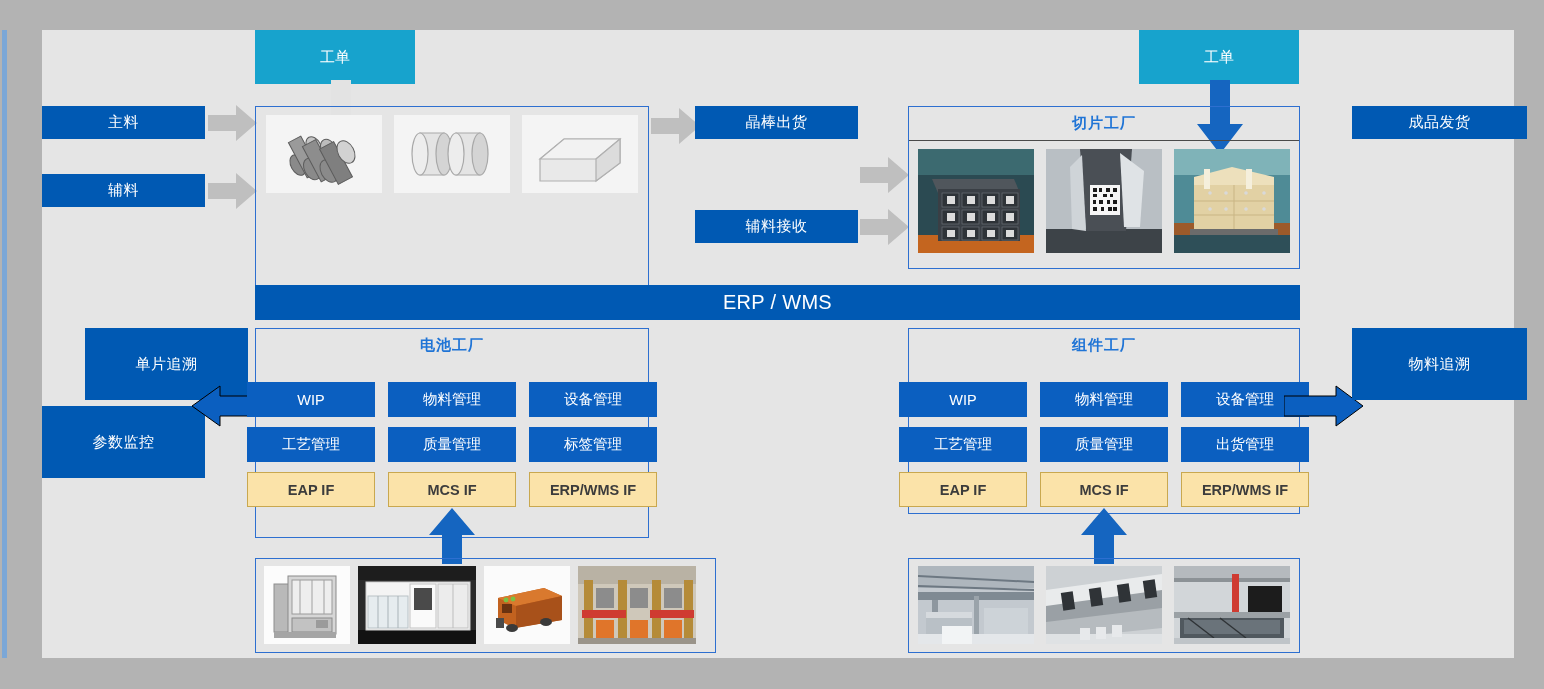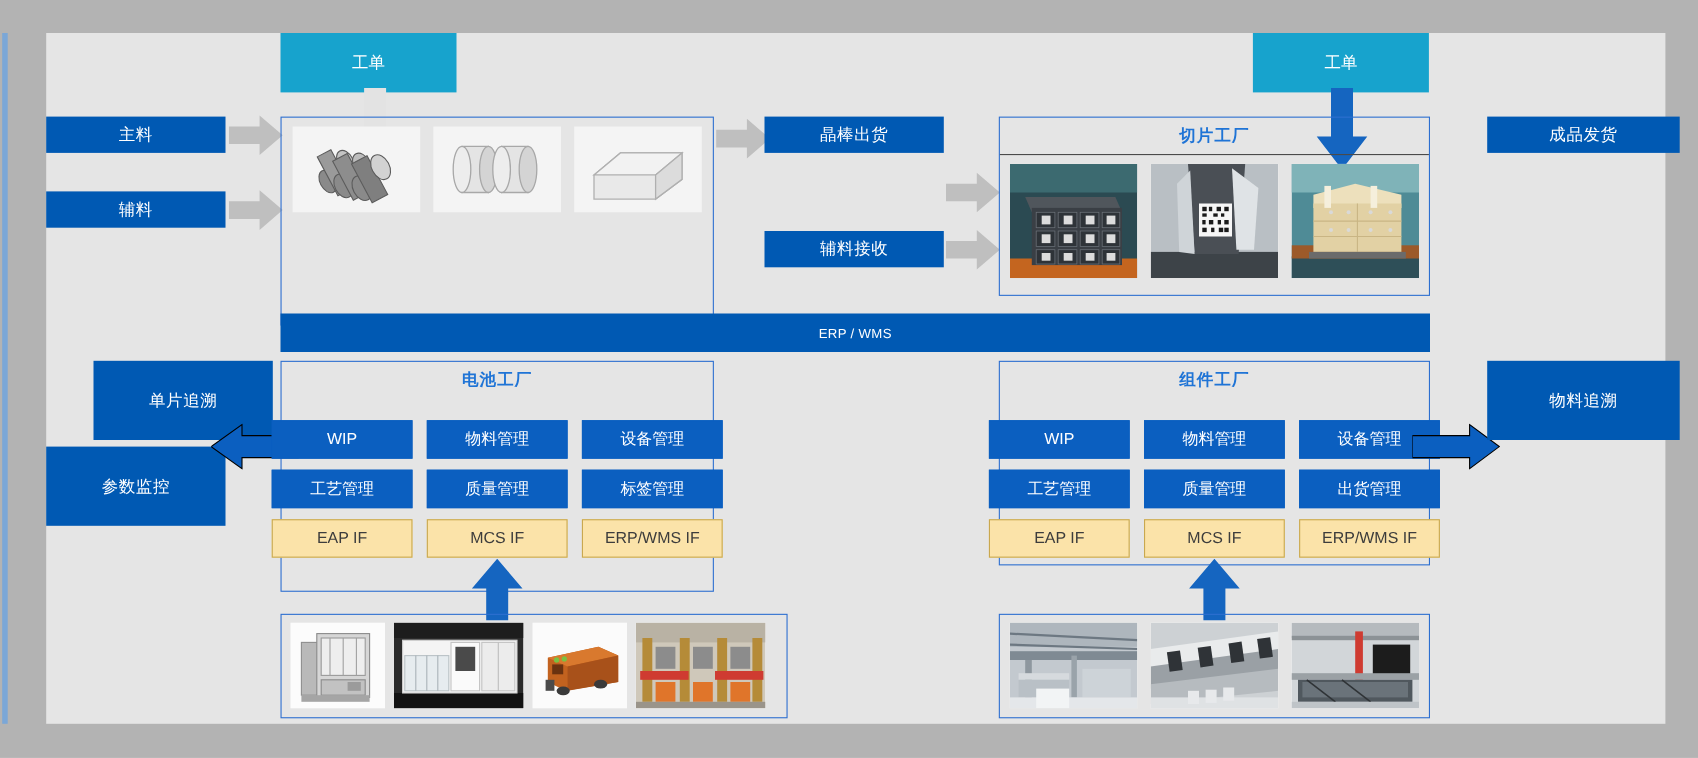--- a/index.html
+++ b/index.html
@@ -27,21 +27,21 @@
 
   .cyanbox{
     background:#17a3cd;color:#ffffff;
     display:flex;align-items:center;justify-content:center;
     font-size:15px;
   }
 
   .erpbar{
     background:#0059b3;color:#ffffff;
     display:flex;align-items:center;justify-content:center;
-    font-size:12px;letter-spacing:.3px;
+    font-size:20px;letter-spacing:.3px;
   }
 
   
   .panel{border:1px solid #2d6fd0;background:transparent;}
   .panel-hd{
     height:33px;border-bottom:1px solid #4a4a4a;
     display:flex;align-items:center;justify-content:center;
     color:#1f74d6;font-size:15px;font-weight:bold;letter-spacing:1px;
   }
   .panel-hd.nohr{border-bottom:none;}
@@ -49,21 +49,21 @@
 
   .photo{background:#f2f2f2;border:0;overflow:hidden;position:relative;}
 
   
   .mods{display:grid;grid-template-columns:repeat(3,128px);gap:10px 13px;justify-content:center;margin-top:20px;}
   .mod{
     height:33px;background:#0b5fc0;color:#fff;border:1px solid #0b5fc0;
     display:flex;align-items:center;justify-content:center;font-size:14.5px;
   }
   .mod.if{
-    background:#fbe3a9;color:#3c3c3c;border:1px solid #c9a84f;
+    background:#fbe3a9;color:#3c3c3c;border:1px solid #c9a84f;font-weight:bold;
   }
 
   
   .fig{width:100%;height:100%;display:block;}
 </style>
 </head>
 <body>
 
 <div id="stage">
 

